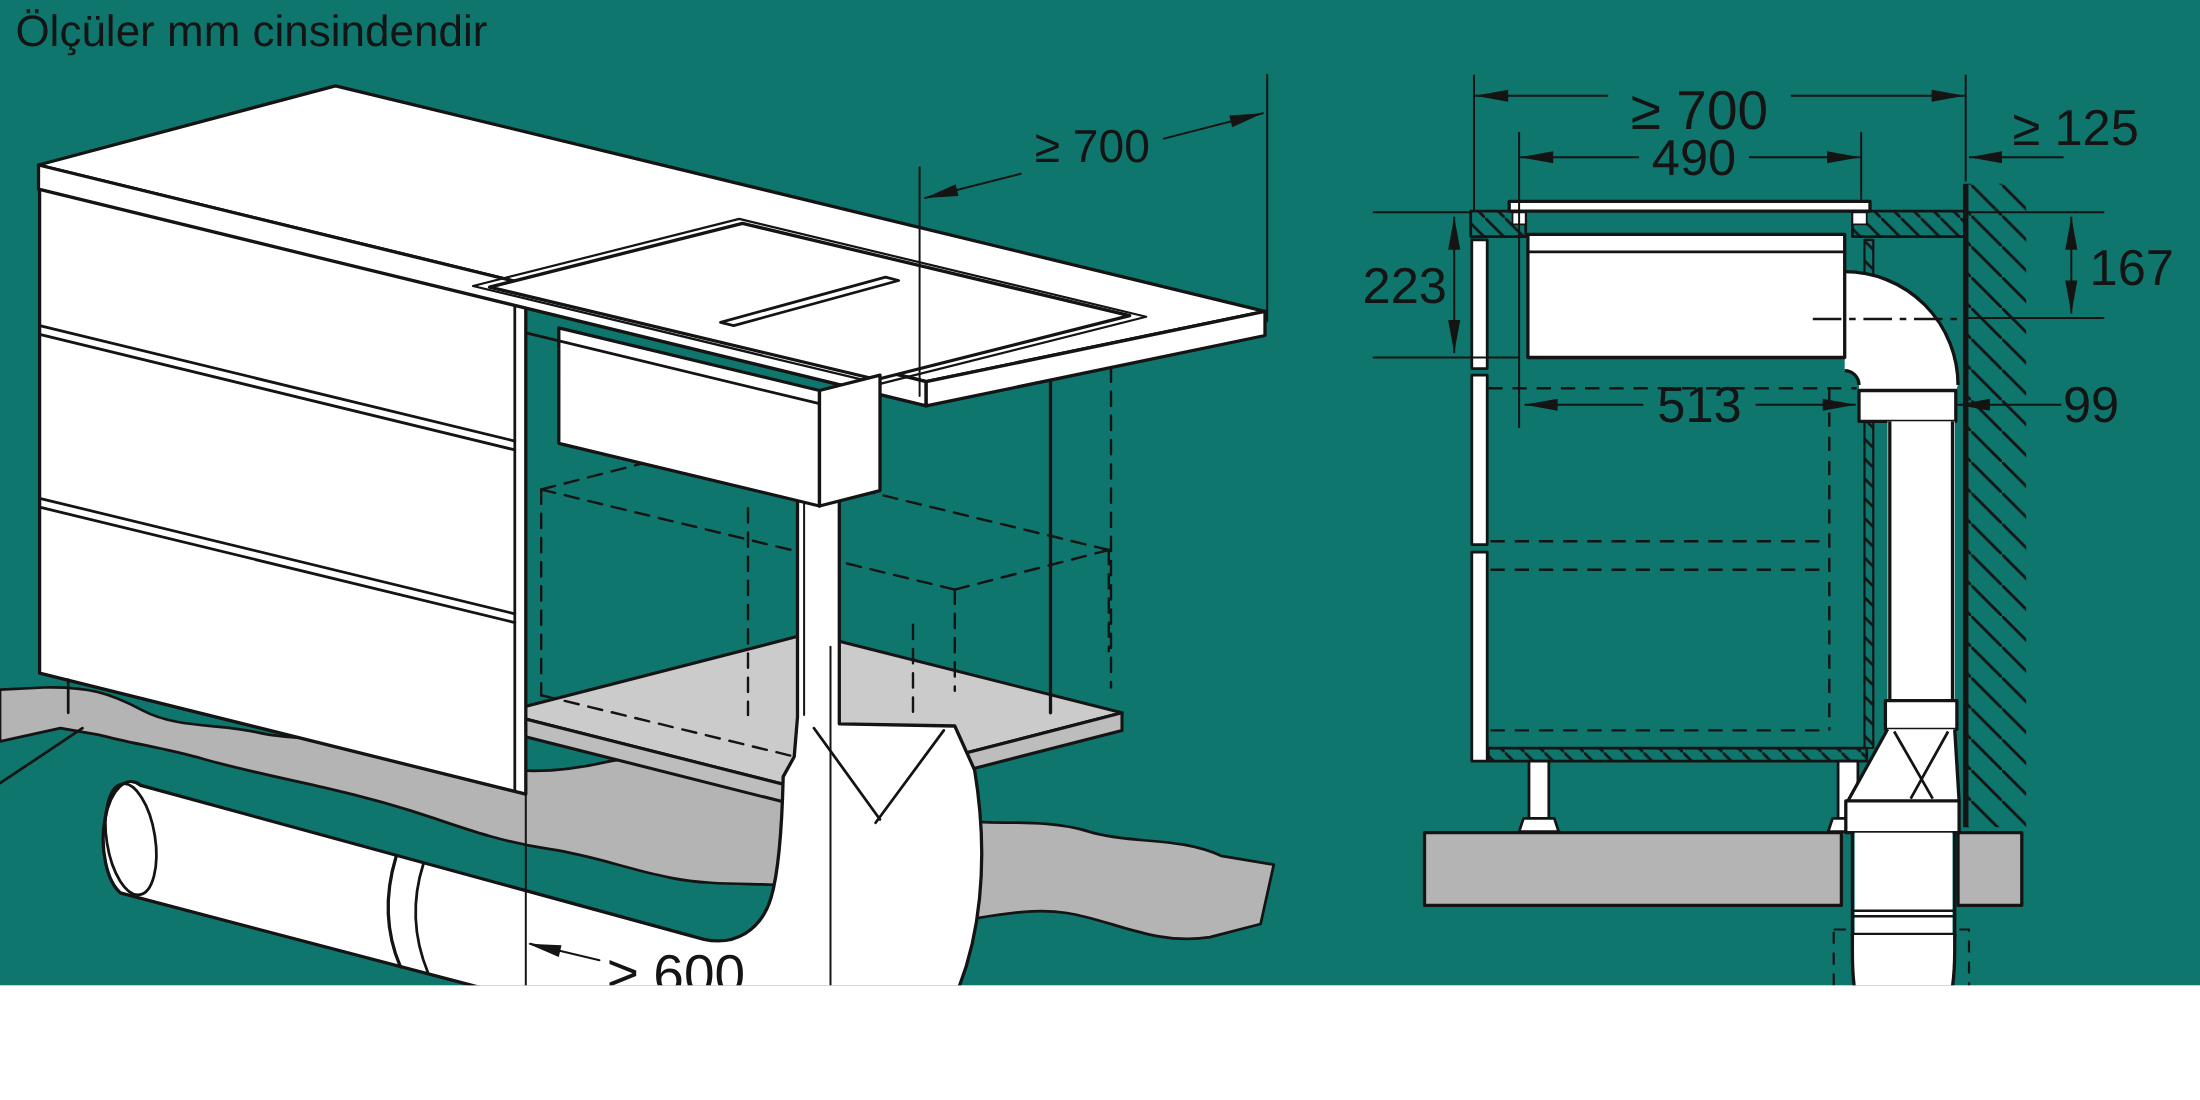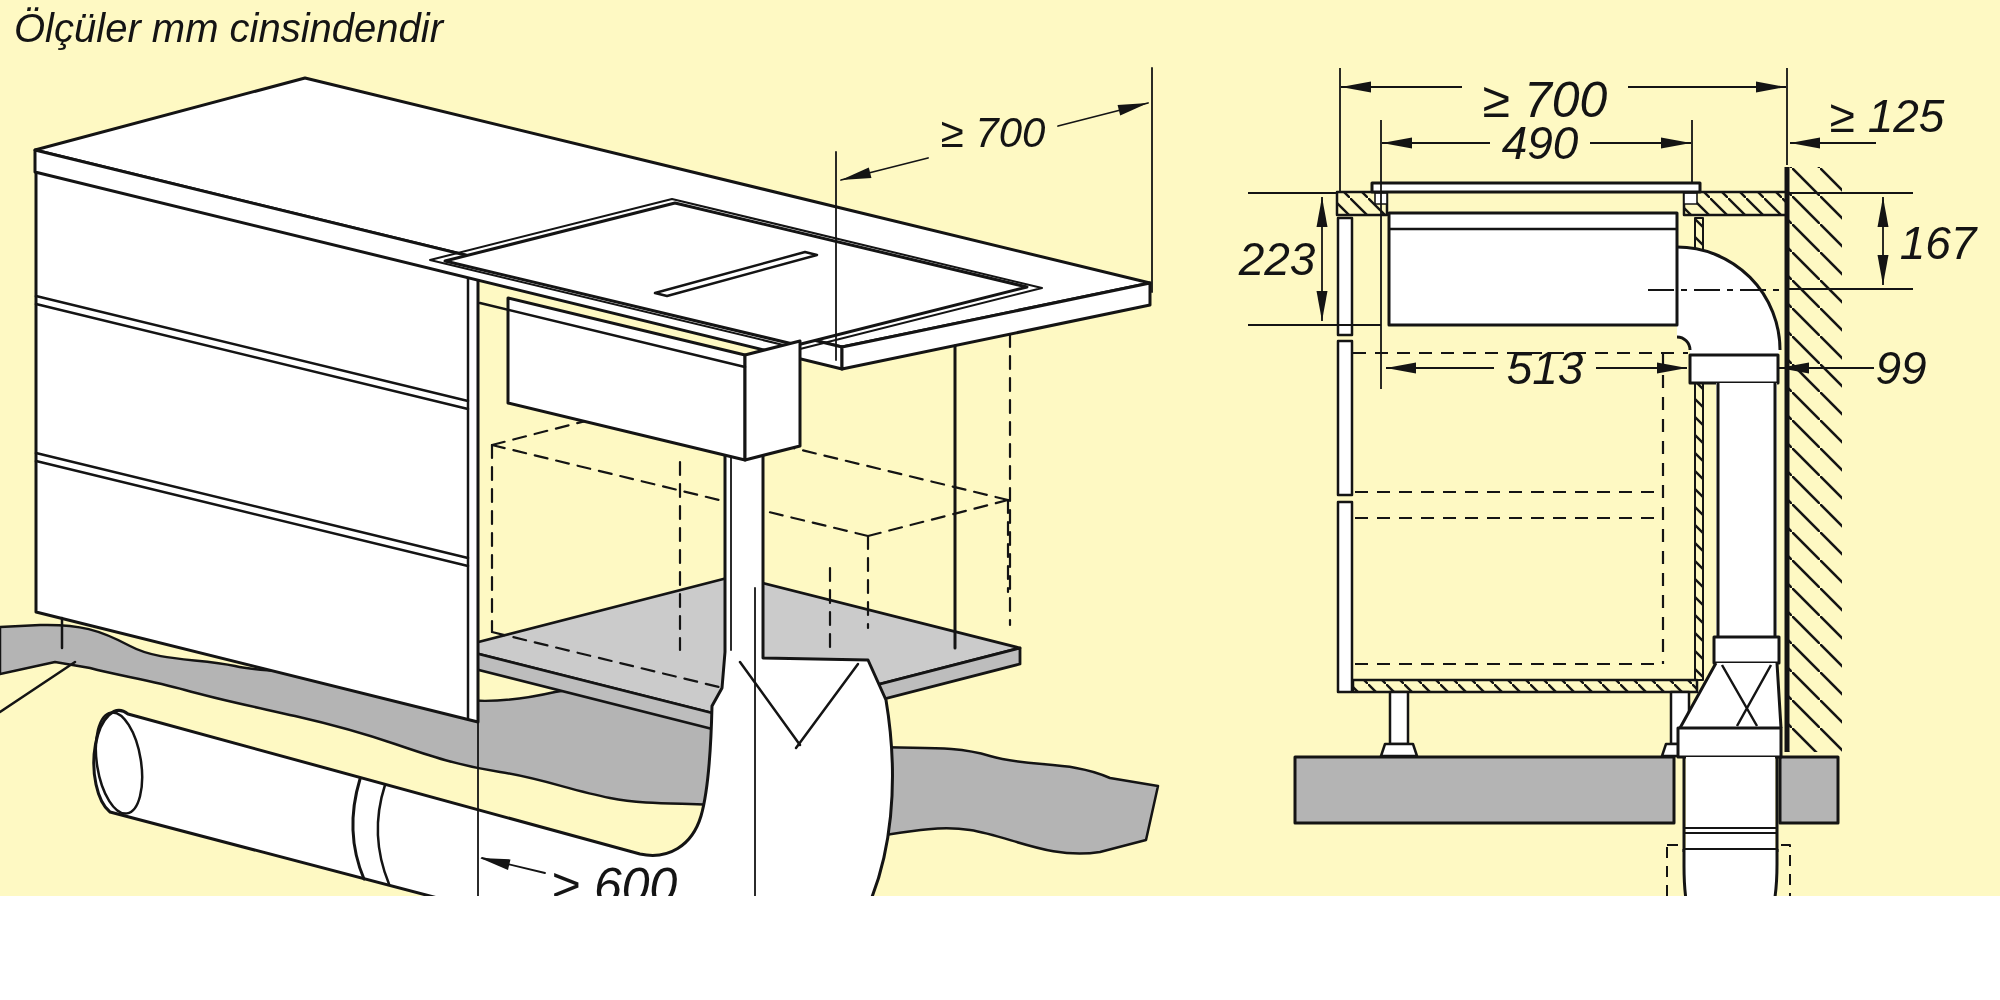--- a/index.html
+++ b/index.html
@@ -1,17 +1,17 @@
 <!DOCTYPE html>
 <html><head>
 <meta charset="utf-8">
 <style>
   html,body{margin:0;padding:0;background:#fff;}
-  .canvas{position:relative;width:2000px;height:896px;background:#fef9c3;overflow:hidden;
-          font-family:"Liberation Sans", sans-serif;font-style:italic;}
+  .canvas{position:relative;width:2000px;height:896px;background:#0f766e;overflow:hidden;
+          font-family:"Liberation Sans", sans-serif;}
   svg{display:block}
   text{fill:#141414;font-family:"Liberation Sans","DejaVu Sans",sans-serif;}
   .title{font-size:40px;}
   .dim{font-size:46px;text-anchor:middle;}
   .dim.small{font-size:42px;}
   .dim.big{font-size:50px;}
 </style>
 </head>
 <body>
 

